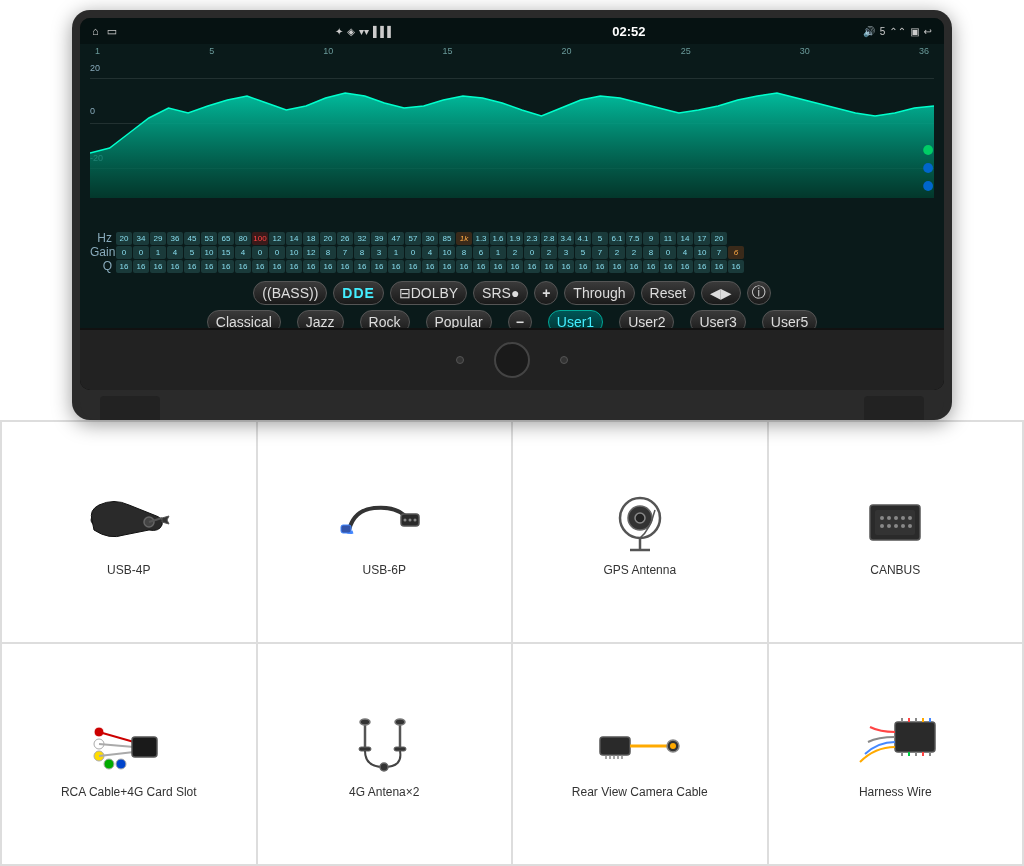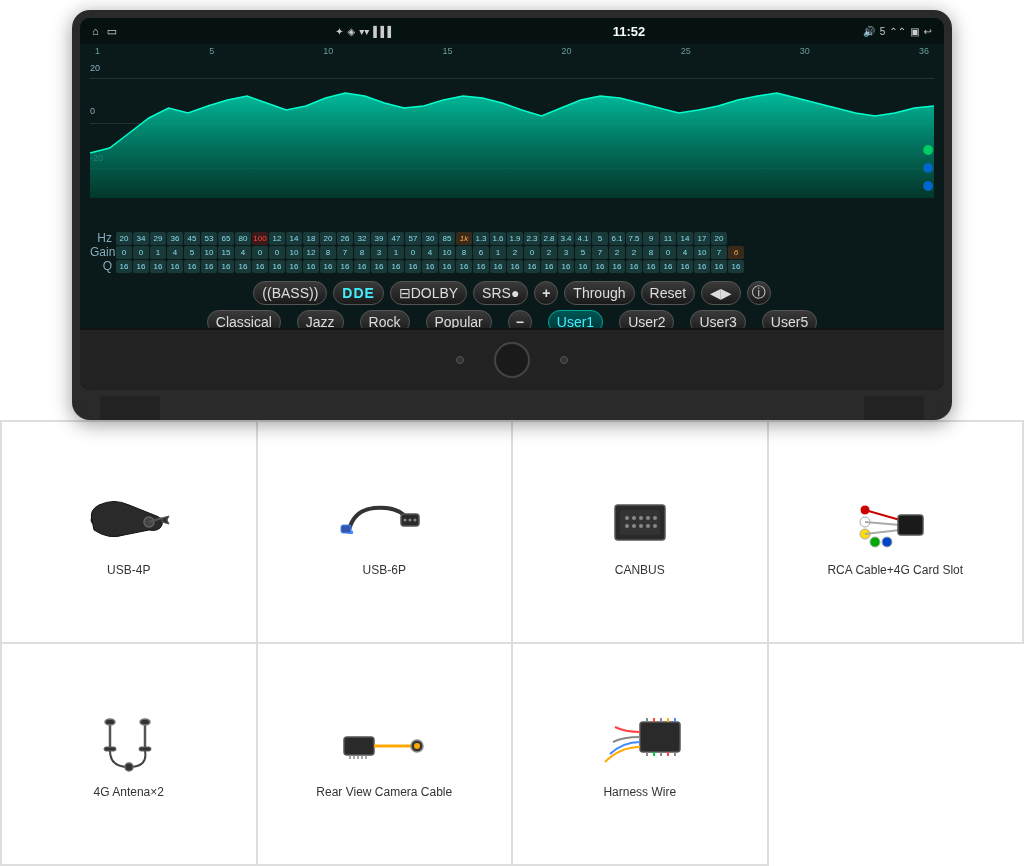--- a/index.html
+++ b/index.html
@@ -269,21 +269,21 @@
             <span>⌂</span>
             <span>▭</span>
           </div>
           <div class="status-icons">
             <span>✦</span>
             <span>◈</span>
             <span>▾▾</span>
             <span>▌▌▌</span>
           </div>
           <div class="status-center">
-            <span>11:52</span>
+            <span>02:52</span>
           </div>
           <div class="status-icons">
             <span>🔊</span>
             <span>5</span>
             <span>⌃⌃</span>
             <span>▣</span>
             <span>↩</span>
           </div>
         </div>
 
@@ -607,20 +607,33 @@
         <circle cx="66" cy="30" r="1.5" fill="#888"></circle>
         <circle cx="71" cy="30" r="1.5" fill="#888"></circle>
         <circle cx="76" cy="30" r="1.5" fill="#888"></circle>
         <path d="M5,38 Q8,44 14,42" fill="none" stroke="#4488ff" stroke-width="3"></path>
         <rect x="2" y="35" width="10" height="8" rx="2" fill="#3355aa" stroke="#4488ff" stroke-width="1"></rect>
       </svg>
     </div>
     <span class="accessory-label">USB-6P</span>
   </div>
 
+  <div class="accessory-item">
+    <div class="accessory-img">
+      <svg class="acc-svg" viewBox="0 0 90 65">
+        <circle cx="45" cy="28" r="20" fill="none" stroke="#555" stroke-width="2.5"></circle>
+        <circle cx="45" cy="28" r="12" fill="#333" stroke="#666" stroke-width="1.5"></circle>
+        <circle cx="45" cy="28" r="5" fill="#222" stroke="#888" stroke-width="1.5"></circle>
+        <line x1="45" y1="48" x2="45" y2="60" stroke="#555" stroke-width="2.5"></line>
+        <line x1="35" y1="60" x2="55" y2="60" stroke="#555" stroke-width="2.5"></line>
+        <path d="M45,48 Q55,40 60,20" fill="none" stroke="#555" stroke-width="1.5"></path>
+      </svg>
+    </div>
+    <span class="accessory-label">GPS Antenna</span>
+  </div>
 
   <div class="accessory-item">
     <div class="accessory-img">
       <svg class="acc-svg" viewBox="0 0 90 65">
         <rect x="20" y="15" width="50" height="35" rx="3" fill="#2a2a2a" stroke="#555" stroke-width="1.5"></rect>
         <rect x="25" y="20" width="40" height="25" rx="2" fill="#333"></rect>
 
         <circle cx="32" cy="28" r="2" fill="#888"></circle>
         <circle cx="39" cy="28" r="2" fill="#888"></circle>
         <circle cx="46" cy="28" r="2" fill="#888"></circle>

